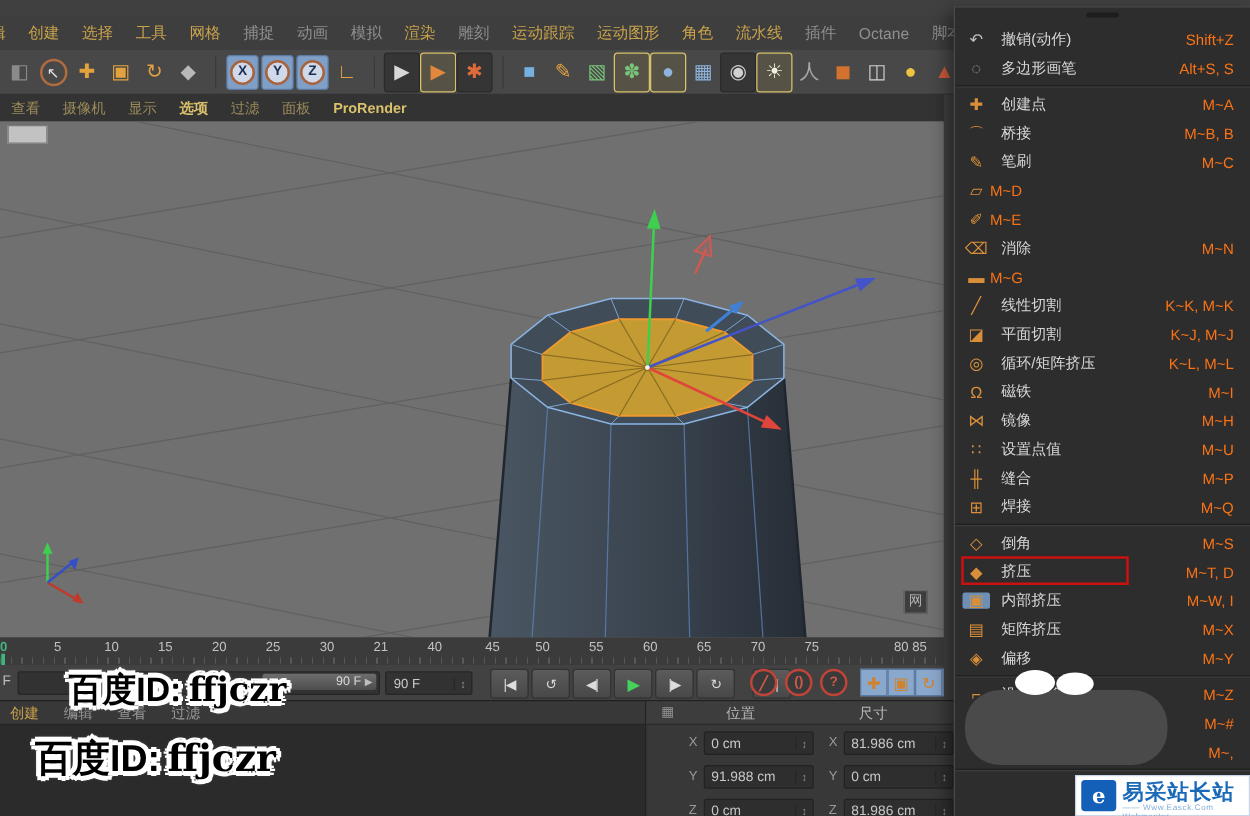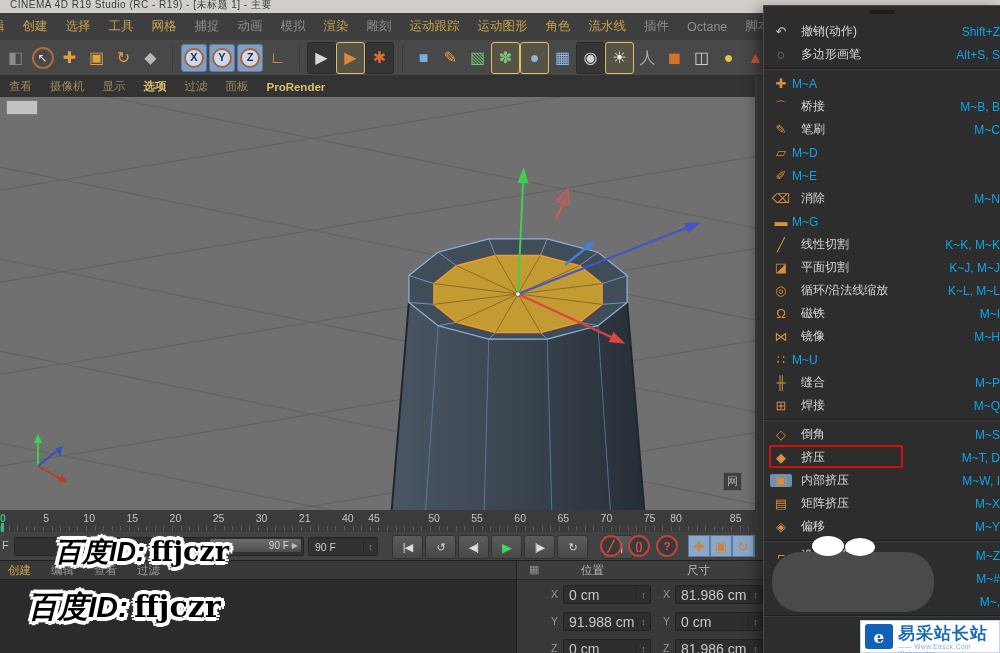--- a/index.html
+++ b/index.html
@@ -79,39 +79,39 @@
   .coords{position:absolute;left:516px;top:560px;width:484px;height:93px;background:#383838;
           border-top:1px solid #1f1f1f;border-left:1px solid #222;}
   .chead{position:absolute;top:0;left:0;right:0;height:18px;background:#3d3d3d;border-bottom:1px solid #2a2a2a;}
   .cicon{position:absolute;left:12px;top:2px;font-size:11px;color:#8f8f8f;}
   .chpos{position:absolute;left:64px;top:2px;font-size:11.5px;color:#b8b8b8;}
   .chsize{position:absolute;left:170px;top:2px;font-size:11.5px;color:#b8b8b8;}
   .crow{position:absolute;left:0;height:19px;}
   .caxis{position:absolute;top:3px;font-size:10.5px;color:#9a9a9a;}
   .cfield{position:absolute;top:0;width:88px;height:19px;background:#2e2e2e;border:1px solid #222;border-radius:2px;
           display:flex;align-items:center;box-sizing:border-box;}
-  .cfield .val{flex:1;font-size:14px;color:#c8c8c8;padding-left:5px;white-space:nowrap;}
+  .cfield .val{flex:1;font-size:11px;color:#c8c8c8;padding-left:5px;white-space:nowrap;}
   
   .ctxmenu{position:absolute;left:763px;top:5px;width:237px;height:648px;background:#2d2d2d;z-index:10;
            border-left:1px solid #4a4a4a;border-top:1px solid #4a4a4a;box-shadow:-5px 5px 14px rgba(0,0,0,.45);
            box-sizing:border-box;padding-top:3px;}
   .dragnotch{width:26px;height:4px;background:#1d1d1d;margin:1px auto 6px auto;border-radius:2px;}
   .cm-row{position:relative;height:23px;display:flex;align-items:center;padding-left:6px;}
   .cm-ic{width:22px;text-align:center;font-size:13px;color:#d98f3a;line-height:1;}
   .cm-ic.gray{color:#c0c0c0;}
   .cm-ic.isel{background:#6d8fb5;border-radius:2px;}
   .cm-lb{flex:1;margin-left:9px;font-size:12px;color:#d6d6d6;white-space:nowrap;}
-  .cm-sc{font-size:12px;color:#0ea5e9;white-space:nowrap;}
+  .cm-sc{margin-right:13px;font-size:12px;color:#f97316;white-space:nowrap;}
   .cm-sep{height:0;border-top:1px solid #1f1f1f;box-shadow:0 1px 0 #3c3c3c;margin:2px 0 3px 0;}
   .redbox{position:absolute;left:5px;top:-1px;width:134px;height:23px;border:2px solid #cc1111;box-sizing:border-box;}
   
   .wm{position:absolute;z-index:6;color:#000;white-space:nowrap;
       text-shadow:-3px -3px 0 #fff,3px -3px 0 #fff,-3px 3px 0 #fff,3px 3px 0 #fff,
                   -4px 0 0 #fff,4px 0 0 #fff,0 -4px 0 #fff,0 4px 0 #fff,0 0 5px #fff;}
-  .wm .p{font-family:"Liberation Sans",sans-serif;font-weight:900;font-style:italic;}
+  .wm .p{font-family:"Liberation Sans",sans-serif;font-weight:900;}
   .wm .s{font-family:"DejaVu Serif",serif;font-weight:bold;margin-left:6px;}
   .wm1{left:55px;top:534px;font-size:27px;}
   .wm2{left:28px;top:587px;font-size:30px;}
   
   .blobw1{position:absolute;left:812px;top:536px;width:32px;height:20px;background:#fff;border-radius:50%;z-index:11;}
   .blobw2{position:absolute;left:845px;top:538px;width:30px;height:18px;background:#fff;border-radius:50%;z-index:11;}
   .blobd{position:absolute;left:772px;top:552px;width:162px;height:60px;background:#4a4a4a;border-radius:28px;z-index:11;}
   
   .logo{position:absolute;left:860px;top:620px;width:140px;height:33px;background:#ffffff;z-index:12;
         border:1px solid #c9d6e8;box-sizing:border-box;}
@@ -119,23 +119,20 @@
           color:#fff;font-weight:bold;font-size:17px;display:flex;align-items:center;justify-content:center;
           font-family:"DejaVu Serif",serif;}
   .logotitle{position:absolute;left:37px;top:1px;font-size:17px;font-weight:bold;color:#1b6ab8;letter-spacing:1px;}
   .logosub{position:absolute;left:37px;top:22px;font-size:6.5px;color:#86aed6;letter-spacing:.5px;}
 </style>
 </head>
 <body>
 
 <div class="stage">
 
-  <div class="titlebar">
-    <span>CINEMA 4D R19 Studio (RC - R19) - [未标题 1] - 主要</span>
-  </div>
 
   <div class="menubar" id="menubar">
       <span class="mi clip">辑</span>
       <span class="mi">创建</span>
       <span class="mi">选择</span>
       <span class="mi">工具</span>
       <span class="mi">网格</span>
       <span class="mi dim">捕捉</span>
       <span class="mi dim">动画</span>
       <span class="mi dim">模拟</span>
@@ -336,28 +333,28 @@
     <div class="f0mark"></div>
   <span class="tick cur" style="left: 3px;">0</span>
       <span class="tick" style="left: 46.1px;">5</span>
       <span class="tick" style="left: 89.2px;">10</span>
       <span class="tick" style="left: 132.3px;">15</span>
       <span class="tick" style="left: 175.4px;">20</span>
       <span class="tick" style="left: 218.5px;">25</span>
       <span class="tick" style="left: 261.6px;">30</span>
       <span class="tick" style="left: 304.7px;">21</span>
       <span class="tick" style="left: 347.8px;">40</span>
-      <span class="tick" style="left: 374px;">45</span>
+      <span class="tick" style="left: 394px;">45</span>
       <span class="tick" style="left: 434px;">50</span>
       <span class="tick" style="left: 477.1px;">55</span>
       <span class="tick" style="left: 520.2px;">60</span>
       <span class="tick" style="left: 563.3px;">65</span>
       <span class="tick" style="left: 606.4px;">70</span>
       <span class="tick" style="left: 649.5px;">75</span>
-      <span class="tick" style="left: 676px; text-align: right;">80</span>
+      <span class="tick" style="left: 721px; text-align: right;">80</span>
       <span class="tick" style="left: 735.7px;">85</span>
     </div>
 
   <div class="transport">
     <span class="f-label">F</span>
     <div class="slider">
       <div class="handle">
         <span>90 F</span>
         <span class="arr">▶</span>
       </div>
@@ -451,20 +448,21 @@
         <span class="cm-sc">Shift+Z</span>
       </div>
       <div class="cm-row">
         <span class="cm-ic gray">◌</span>
         <span class="cm-lb">多边形画笔</span>
         <span class="cm-sc">Alt+S, S</span>
       </div>
       <div class="cm-sep"></div>
       <div class="cm-row">
         <span class="cm-ic">✚</span>
+        <span class="cm-lb">创建点</span>
         <span class="cm-sc">M~A</span>
       </div>
       <div class="cm-row">
         <span class="cm-ic">⌒</span>
         <span class="cm-lb">桥接</span>
         <span class="cm-sc">M~B, B</span>
       </div>
       <div class="cm-row">
         <span class="cm-ic">✎</span>
         <span class="cm-lb">笔刷</span>
@@ -492,35 +490,36 @@
         <span class="cm-lb">线性切割</span>
         <span class="cm-sc">K~K, M~K</span>
       </div>
       <div class="cm-row">
         <span class="cm-ic">◪</span>
         <span class="cm-lb">平面切割</span>
         <span class="cm-sc">K~J, M~J</span>
       </div>
       <div class="cm-row">
         <span class="cm-ic">◎</span>
-        <span class="cm-lb">循环/沿法线缩放</span>
+        <span class="cm-lb">循环/矩阵挤压</span>
         <span class="cm-sc">K~L, M~L</span>
       </div>
       <div class="cm-row">
         <span class="cm-ic">Ω</span>
         <span class="cm-lb">磁铁</span>
         <span class="cm-sc">M~I</span>
       </div>
       <div class="cm-row">
         <span class="cm-ic">⋈</span>
         <span class="cm-lb">镜像</span>
         <span class="cm-sc">M~H</span>
       </div>
       <div class="cm-row">
         <span class="cm-ic">∷</span>
+        <span class="cm-lb">设置点值</span>
         <span class="cm-sc">M~U</span>
       </div>
       <div class="cm-row">
         <span class="cm-ic">╫</span>
         <span class="cm-lb">缝合</span>
         <span class="cm-sc">M~P</span>
       </div>
       <div class="cm-row">
         <span class="cm-ic">⊞</span>
         <span class="cm-lb">焊接</span>

